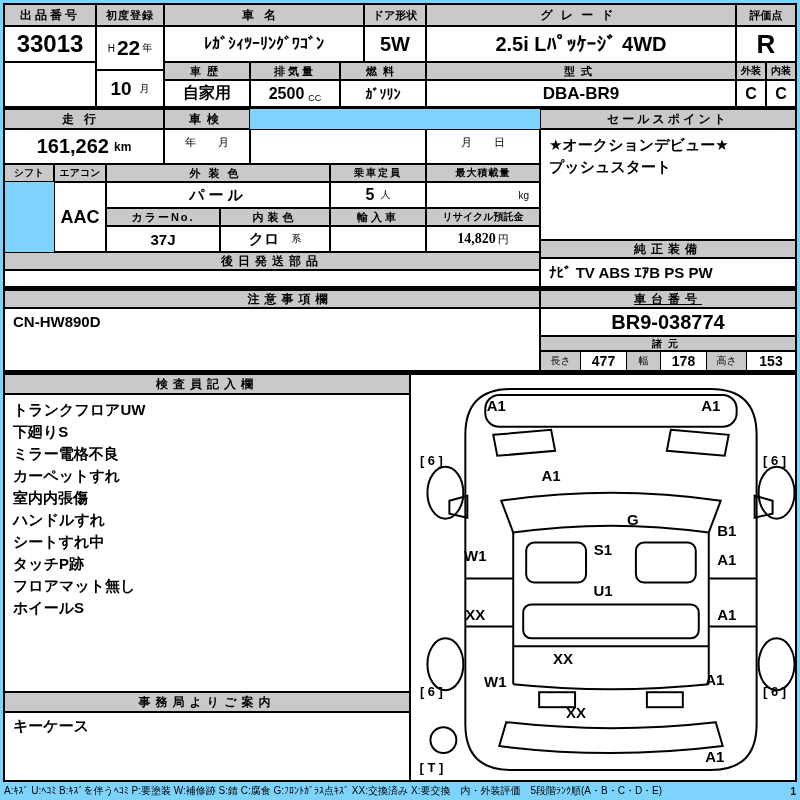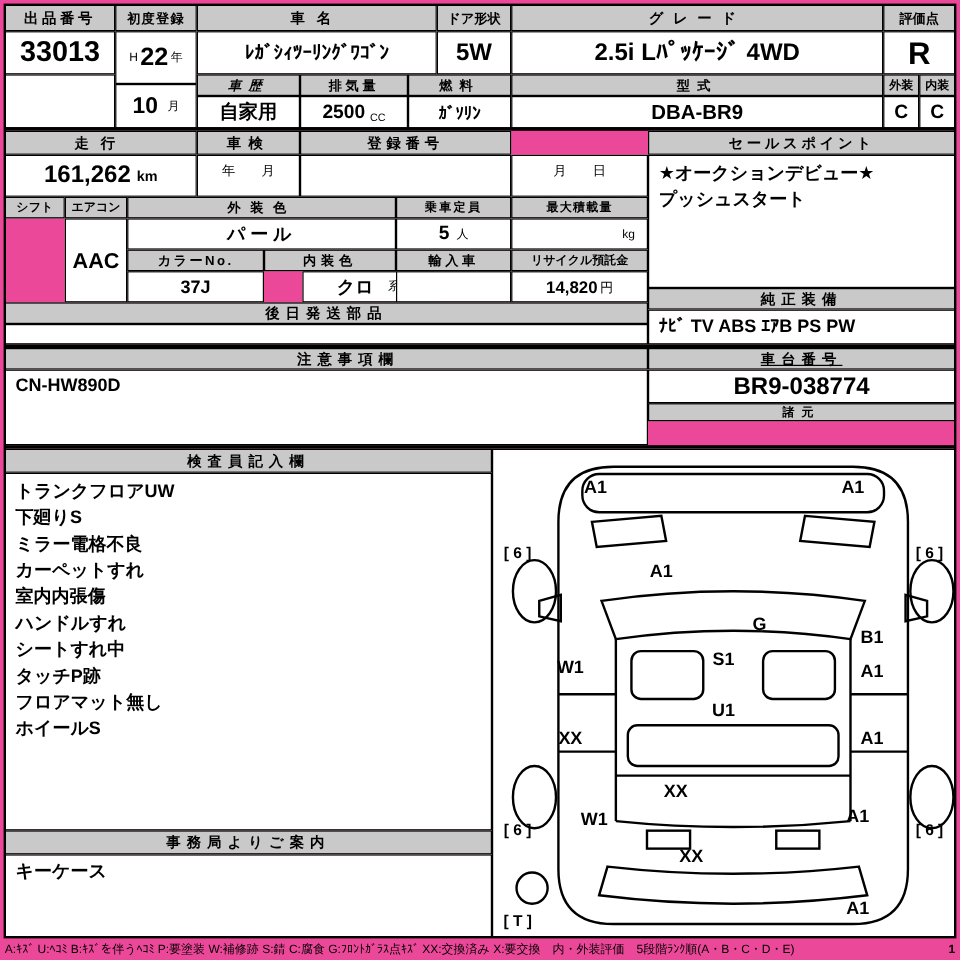--- a/index.html
+++ b/index.html
@@ -1,18 +1,18 @@
 <!DOCTYPE html>
 <html><head>
 <meta charset="utf-8">
 <style>
   * { margin:0; padding:0; box-sizing:border-box; }
   html,body { background:#fff; }
   body { font-family:"Liberation Sans","DejaVu Sans",sans-serif; color:#000; }
-  #sheet { position:relative; width:800px; height:800px; background:#ec4899; overflow:hidden; }
+  #sheet { position:relative; width:800px; height:800px; background:#7dd3fc; overflow:hidden; }
   .frame { position:absolute; border:2px solid #000; background:transparent; pointer-events:none; }
   .cell { position:absolute; border:1px solid #000; background:#fff; display:flex; align-items:center; justify-content:center; overflow:hidden; }
   .hdr  { background:#c9c9c9; font-size:12px; font-weight:bold; }
   .thick { position:absolute; background:#000; }
   .left { justify-content:flex-start; }
   .top  { align-items:flex-start; }
   .col  { flex-direction:column; align-items:flex-start; justify-content:flex-start; }
   .pad  { padding:4px 8px; }
   .b    { font-weight:bold; }
   .sm   { font-size:10px; }
@@ -51,21 +51,21 @@
 
   <div class="cell hdr" style="left:364px;top:4px;width:62px;height:22px;font-size:11px;">ドア形状</div>
   <div class="cell" style="left:364px;top:26px;width:62px;height:36px;font-size:20px;font-weight:bold;">5W</div>
 
   <div class="cell hdr" style="left:426px;top:4px;width:310px;height:22px;letter-spacing:8px;">グレード</div>
   <div class="cell" style="left:426px;top:26px;width:310px;height:36px;font-size:20px;font-weight:bold;">2.5i Lﾊﾟｯｹｰｼﾞ 4WD</div>
 
   <div class="cell hdr" style="left:736px;top:4px;width:60px;height:22px;font-size:11px;">評価点</div>
   <div class="cell" style="left:736px;top:26px;width:60px;height:36px;font-size:26px;font-weight:bold;">R</div>
 
-  <div class="cell hdr" style="left:164px;top:62px;width:86px;height:18px;font-size:11px;letter-spacing:6px;font-style:italic;">車歴</div>
+  <div class="cell hdr" style="left:164px;top:62px;width:86px;height:18px;font-size:11px;letter-spacing:6px;">車歴</div>
   <div class="cell" style="left:164px;top:80px;width:86px;height:27px;font-size:16px;font-weight:bold;">自家用</div>
 
   <div class="cell hdr" style="left:250px;top:62px;width:90px;height:18px;font-size:11px;letter-spacing:3px;">排気量</div>
   <div class="cell" style="left:250px;top:80px;width:90px;height:27px;gap:4px;">
     <span class="b" style="font-size:16px;">2500</span>
     <span style="font-size:9px;align-self:flex-end;padding-bottom:3px;">CC</span>
   </div>
 
   <div class="cell hdr" style="left:340px;top:62px;width:86px;height:18px;font-size:11px;letter-spacing:6px;">燃料</div>
   <div class="cell" style="left:340px;top:80px;width:86px;height:27px;font-size:14px;font-weight:bold;">ｶﾞｿﾘﾝ</div>
@@ -82,21 +82,20 @@
 
   <div class="cell hdr" style="left:4px;top:109px;width:160px;height:20px;letter-spacing:10px;">走行</div>
   <div class="cell" style="left:4px;top:129px;width:160px;height:35px;gap:5px;">
     <span class="b" style="font-size:20px;">161,262</span>
     <span class="b" style="font-size:12px;">km</span>
   </div>
 
   <div class="cell hdr" style="left:164px;top:109px;width:86px;height:20px;letter-spacing:6px;">車検</div>
   <div class="cell" style="left:164px;top:129px;width:86px;height:35px;font-size:11px;align-items:flex-start;padding-top:5px;">年　　月</div>
 
-  <div class="cell hdr" style="left:250px;top:109px;width:176px;height:20px;letter-spacing:4px;">登録番号</div>
   <div class="cell" style="left:250px;top:129px;width:176px;height:35px;"></div>
 
   <div class="cell hdr" style="left:426px;top:109px;width:114px;height:20px;font-size:15px;letter-spacing:1px;margin-top:44px;">譲渡書類期限</div>
   <div class="cell" style="left:426px;top:129px;width:114px;height:35px;font-size:11px;align-items:flex-start;padding-top:5px;">月　　日</div>
 
   <div class="cell hdr" style="left:540px;top:109px;width:256px;height:20px;letter-spacing:3px;">セールスポイント</div>
   <div class="cell col pad lines" style="left:540px;top:129px;width:256px;height:111px;font-size:15px;font-weight:bold;">
       <div>★オークションデビュー★</div>
       <div>プッシュスタート</div>
     </div>
@@ -114,44 +113,52 @@
     <span class="sm">人</span>
   </div>
   <div class="cell" style="left:426px;top:182px;width:114px;height:26px;justify-content:flex-end;padding-right:10px;font-size:10px;">kg</div>
 
   <div class="cell hdr" style="left:106px;top:208px;width:114px;height:18px;font-size:11px;letter-spacing:2px;">カラーNo.</div>
   <div class="cell hdr" style="left:220px;top:208px;width:110px;height:18px;font-size:11px;letter-spacing:4px;">内装色</div>
   <div class="cell hdr" style="left:330px;top:208px;width:96px;height:18px;font-size:11px;letter-spacing:3px;">輸入車</div>
   <div class="cell hdr" style="left:426px;top:208px;width:114px;height:18px;font-size:10px;">リサイクル預託金</div>
 
   <div class="cell" style="left:106px;top:226px;width:114px;height:26px;font-size:15px;font-weight:bold;">37J</div>
-  <div class="cell" style="left:220px;top:226px;width:110px;height:26px;gap:12px;margin-left:32px;">
+  <div class="cell" style="left:220px;top:226px;width:110px;height:26px;gap:12px;">
     <span class="b" style="font-size:15px;">クロ</span>
     <span class="sm">系</span>
   </div>
   <div class="cell" style="left:330px;top:226px;width:96px;height:26px;"></div>
-  <div class="cell" style="left:426px;top:226px;width:114px;height:26px;gap:2px;">
+  <div class="cell" style="left:426px;top:226px;width:114px;height:26px;gap:2px;font-family:Liberation Serif, serif;">
     <span class="b" style="font-size:14px;">14,820</span>
     <span style="font-size:11px;">円</span>
   </div>
 
   <div class="cell hdr" style="left:4px;top:252px;width:536px;height:18px;letter-spacing:5px;">後日発送部品</div>
   <div class="cell" style="left:4px;top:270px;width:536px;height:17px;"></div>
 
   <div class="cell hdr" style="left:540px;top:240px;width:256px;height:18px;letter-spacing:5px;">純正装備</div>
   <div class="cell left" style="left:540px;top:258px;width:256px;height:29px;font-size:15px;font-weight:bold;padding-left:8px;">ﾅﾋﾞ TV ABS ｴｱB PS PW</div>
 
   <div class="thick" style="left:4px;top:287px;width:792px;height:3px;"></div>
 
   <div class="cell hdr" style="left:4px;top:290px;width:536px;height:18px;letter-spacing:5px;padding-left:36px;">注意事項欄</div>
   <div class="cell left top pad" style="left:4px;top:308px;width:536px;height:63px;font-size:15px;font-weight:bold;">CN-HW890D</div>
 
   <div class="cell hdr" style="left:540px;top:290px;width:256px;height:18px;letter-spacing:5px;text-decoration:underline;">車台番号</div>
   <div class="cell" style="left:540px;top:308px;width:256px;height:28px;font-size:20px;font-weight:bold;">BR9-038774</div>
   <div class="cell hdr" style="left:540px;top:336px;width:256px;height:15px;font-size:10px;letter-spacing:6px;">諸元</div>
+  <div class="cell specrow" style="left:540px;top:351px;width:256px;height:20px;">
+    <span class="spec-h" style="width:40px;">長さ</span>
+    <span class="spec-v" style="width:46px;">477</span>
+    <span class="spec-h" style="width:34px;">幅</span>
+    <span class="spec-v" style="width:46px;">178</span>
+    <span class="spec-h" style="width:40px;">高さ</span>
+    <span class="spec-v" style="width:48px;">153</span>
+  </div>
 
   <div class="thick" style="left:4px;top:371px;width:792px;height:3px;"></div>
 
   <div class="cell hdr" style="left:4px;top:374px;width:406px;height:20px;letter-spacing:5px;">検査員記入欄</div>
   <div class="cell col pad lines" style="left:4px;top:394px;width:406px;height:298px;font-size:15px;font-weight:bold;">
       <div>トランクフロアUW</div>
       <div>下廻りS</div>
       <div>ミラー電格不良</div>
       <div>カーペットすれ</div>
       <div>室内内張傷</div>

